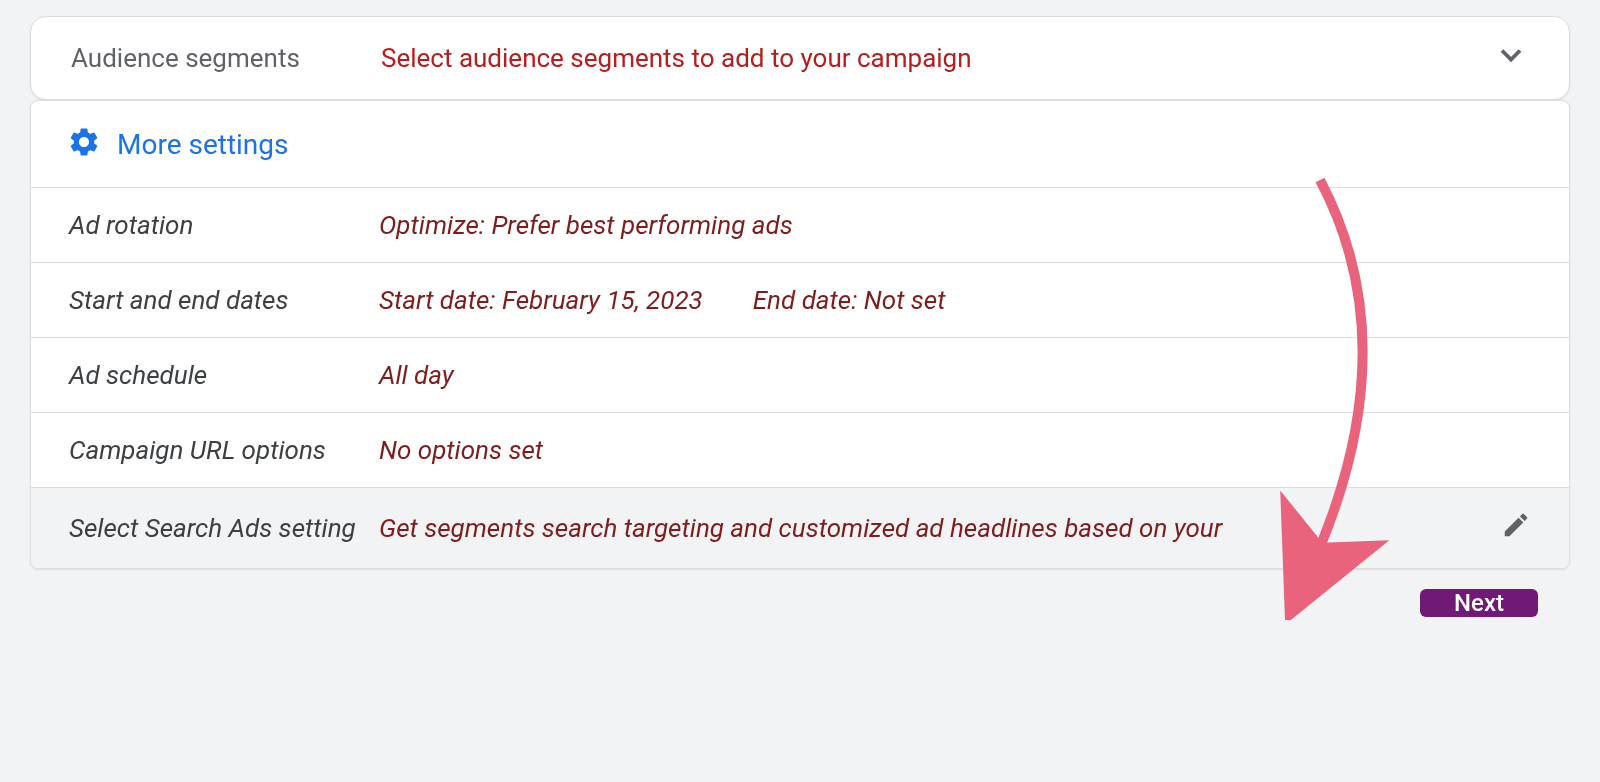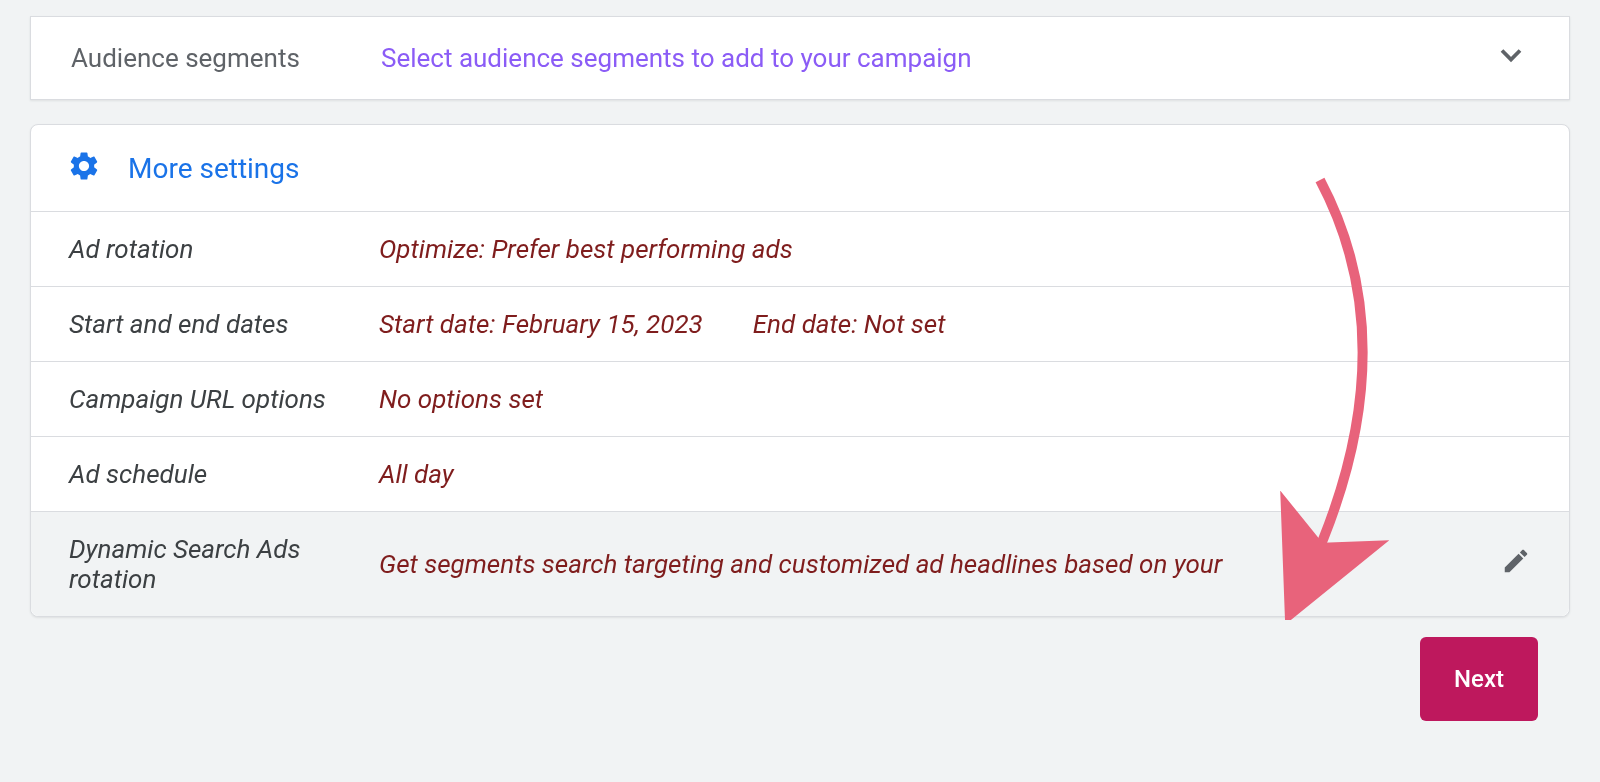--- a/index.html
+++ b/index.html
@@ -14,58 +14,57 @@
       width: 1600px;
       height: 782px;
       position: relative;
     }
     .container {
       padding: 16px 30px;
     }
     .card {
       background: #fff;
       border: 1px solid #dadce0;
-      border-radius: 0;
-      margin-bottom: 24px;
+      border-radius: 16px;
       box-shadow: 0 1px 2px rgba(60,64,67,0.1);
     }
     .audience-row {
       display: flex;
       align-items: center;
       padding: 20px 40px;
       font-size: 26px;
       cursor: pointer;
     }
     .audience-label {
       color: #5f6368;
       width: 310px;
       font-weight: 400;
     }
     .audience-placeholder {
-      color: #8b5cf6;
+      color: #b91c1c;
       flex: 1;
     }
     .chevron {
       color: #5f6368;
     }
     .chevron svg {
       width: 36px;
       height: 36px;
     }
     .settings-card {
       background: #fff;
       border: 1px solid #dadce0;
       border-radius: 8px;
       box-shadow: 0 1px 2px rgba(60,64,67,0.1);
     }
     .more-settings-header {
       display: flex;
       align-items: center;
       padding: 24px 36px;
-      gap: 27px;
+      gap: 16px;
       border-bottom: 1px solid #dadce0;
       cursor: pointer;
     }
     .gear-icon {
       color: #1a73e8;
     }
     .gear-icon svg {
       width: 34px;
       height: 34px;
     }
@@ -115,25 +114,25 @@
     .pencil-icon svg {
       width: 30px;
       height: 30px;
     }
     .footer {
       display: flex;
       justify-content: flex-end;
       padding: 20px 32px 0 0;
     }
     .next-btn {
-      background: #be185d;
+      background: #701a75;
       color: #fff;
       border: none;
       border-radius: 6px;
-      padding: 28px 34px;
+      padding: 0 34px;
       font-size: 24px;
       font-weight: 500;
       cursor: pointer;
       font-family: inherit;
     }
     .arrow-annotation {
       position: absolute;
       top: 170px;
       left: 1270px;
       pointer-events: none;
@@ -178,31 +177,31 @@
 
     <div class="setting-row">
       <div class="setting-label">Start and end dates</div>
       <div class="setting-value">
         <span class="date-segment">Start date: February 15, 2023</span>
         <span class="date-segment">End date: Not set</span>
       </div>
     </div>
 
     <div class="setting-row">
+      <div class="setting-label">Ad schedule</div>
+      <div class="setting-value">All day</div>
+    </div>
+
+    <div class="setting-row">
       <div class="setting-label">Campaign URL options</div>
       <div class="setting-value">No options set</div>
     </div>
 
-    <div class="setting-row">
-      <div class="setting-label">Ad schedule</div>
-      <div class="setting-value">All day</div>
-    </div>
-
     <div class="setting-row highlighted">
-      <div class="setting-label">Dynamic Search Ads rotation</div>
+      <div class="setting-label">Select Search Ads setting</div>
       <div class="setting-value">Get segments search targeting and customized ad headlines based on your</div>
       <span class="pencil-icon">
         <svg viewBox="0 0 24 24" fill="currentColor">
           <path d="M3 17.25V21h3.75L17.81 9.94l-3.75-3.75L3 17.25zM20.71 7.04c.39-.39.39-1.02 0-1.41l-2.34-2.34c-.39-.39-1.02-.39-1.41 0l-1.83 1.83 3.75 3.75 1.83-1.83z"></path>
         </svg>
       </span>
     </div>
   </div>
 
   <div class="footer">

